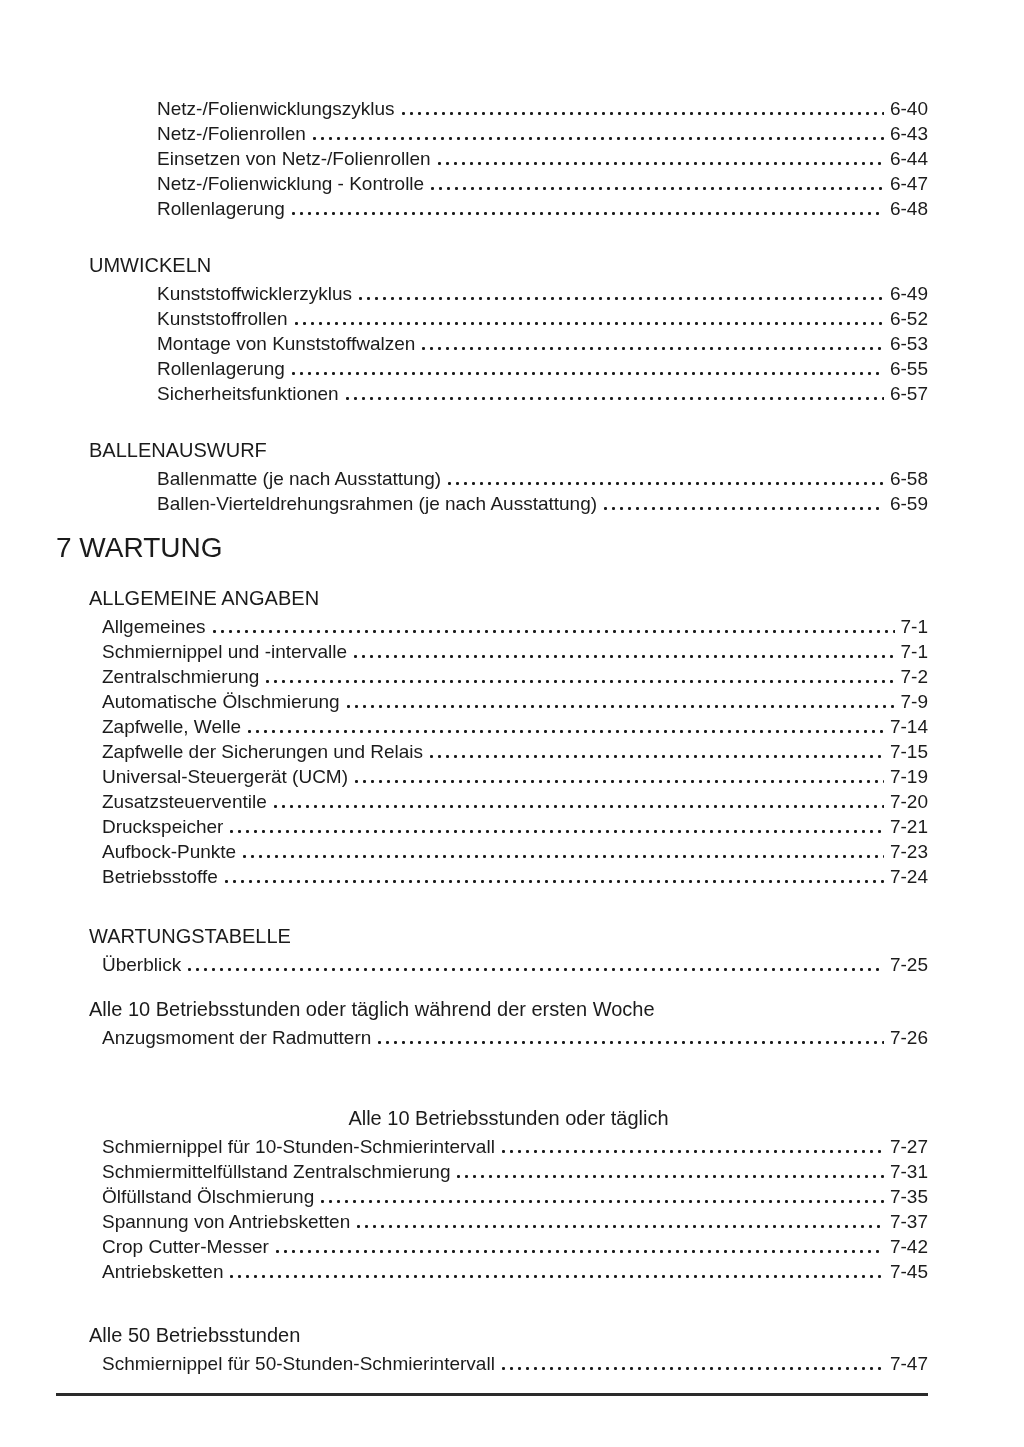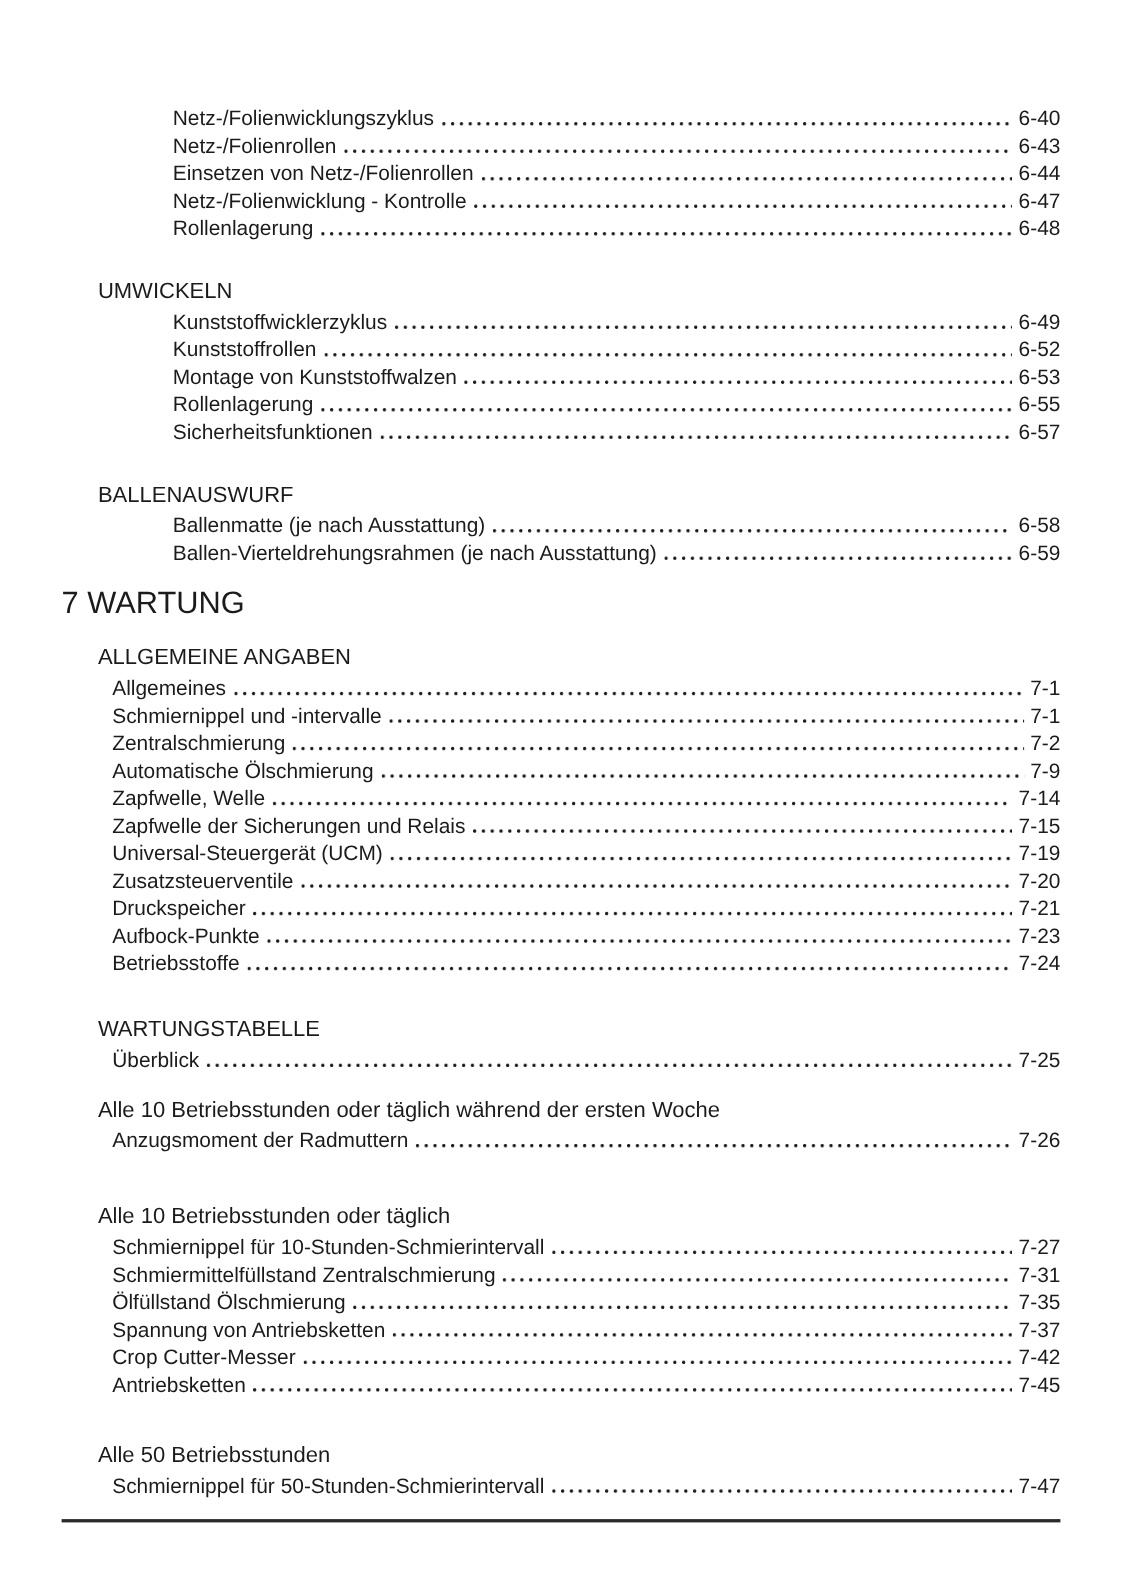--- a/index.html
+++ b/index.html
@@ -8,21 +8,21 @@
     height: 1447px;
     background: #ffffff;
     color: #1b1b1b;
     font-family: "Liberation Sans", sans-serif;
     overflow: hidden;
   }
   .page {
     box-sizing: border-box;
     width: 1024px;
     height: 1286px;
-    padding: 96px 60px 0 56px;
+    padding: 96px 96px 0 56px;
   }
   
   .chapter-title {
     font-size: 28px;
     line-height: 36px;
     font-weight: normal;
     margin: 0;
     white-space: nowrap;
   }
   .section-title {
@@ -52,21 +52,21 @@
     background-size: 8px 3px;
     background-repeat: repeat-x;
     background-position: left bottom;
   }
   .row .p { white-space: nowrap; }
   
   .mt-sec        { margin-top: 28px; }
   .mt-chapter    { margin-top: 14px; }
   .mt-tight      { margin-top: 16px; }
   .mt-table      { margin-top: 31px; }
-  .mt-sub-big    { margin-top: 40px; }
+  .mt-sub-big    { margin-top: 52px; text-align: center; }
   .mt-sub-50     { margin-top: 35px; }
   .bottom-rule {
     border: none;
     height: 3px;
     background: #2a2a2a;
     margin: 17px 0 0 0;
   }
 </style>
 </head>
 <body>

